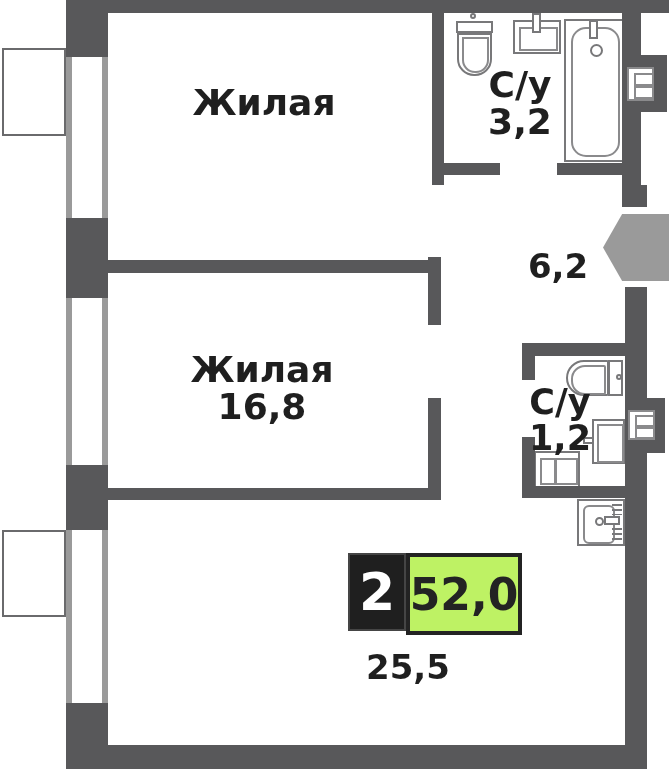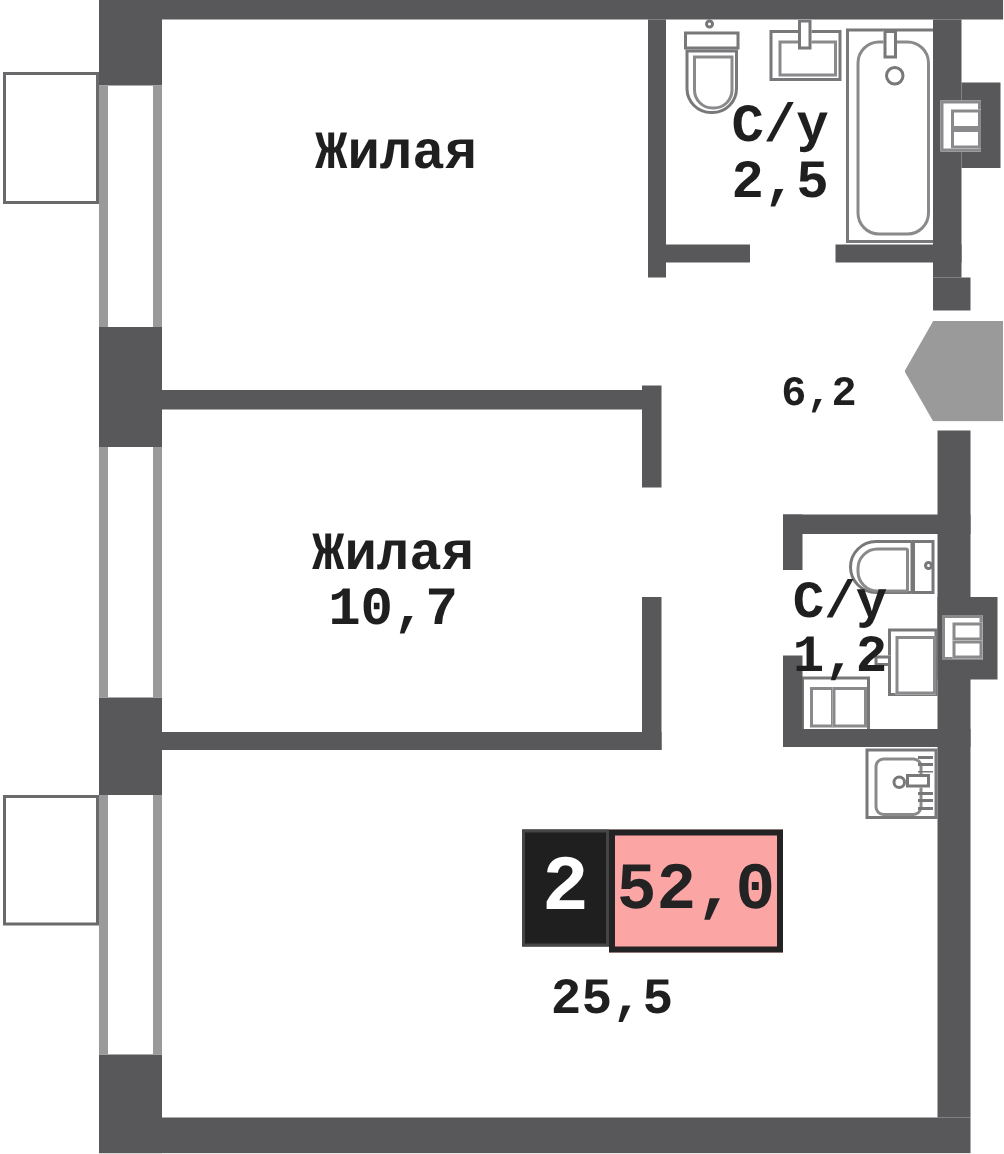--- a/index.html
+++ b/index.html
@@ -1,35 +1,35 @@
 <!DOCTYPE html>
 <html><head>
 <meta charset="utf-8">
 <style>
   html,body{margin:0;padding:0;background:#fff;}
   #plan{position:relative;width:669px;height:769px;background:#ffffff;overflow:hidden;
         font-family:"DejaVu Sans","Liberation Sans",sans-serif;}
-  .abs{position:absolute;box-sizing:border-box;font-family:Liberation Mono, monospace;}
+  .abs{position:absolute;box-sizing:border-box;}
   .wall{background:#58585a;z-index:3;}
   .glass{background:#9a9a9a;z-index:3;}
   .balcony{border:2px solid #6a6a6c;background:#fff;z-index:1;}
   .fx{border:2px solid #78787a;background:#fff;z-index:2;}
   .fx-in{border:2px solid #8a8a8c;background:#fff;}
   .shaft{background:#fff;border:2px solid #8a8a8c;z-index:4;}
   .shaft .cell{position:absolute;border:2px solid #8a8a8c;background:#fff;}
   .label{z-index:5;color:#1f1f1f;font-weight:700;text-align:center;line-height:1.04;}
   .label .nm{display:block;}
   .label .ar{display:block;}
   .arrow{background:#9a9a9a;z-index:4;
          clip-path:polygon(0 50%,29% 0,100% 0,100% 100%,29% 100%);}
   .badge{z-index:6;display:flex;}
   .badge .num{width:54px;height:74px;background:#1f1f1f;border:2px solid #454545;
               color:#fff;font-weight:700;font-size:52px;display:flex;align-items:center;
               justify-content:center;}
-  .badge .tot{width:108px;height:74px;background:#fca5a5;border:4px solid #232323;
+  .badge .tot{width:108px;height:74px;background:#bef264;border:4px solid #232323;
               color:#232323;font-weight:700;font-size:44px;display:flex;align-items:center;
               justify-content:center;}
   .comb{background:repeating-linear-gradient(to bottom,#78787a 0 2px,transparent 2px 5px);z-index:2;}
   .dot{border:2px solid #78787a;border-radius:50%;background:#fff;z-index:2;}
 </style>
 </head>
 <body>
 
 <div id="plan">
 
@@ -113,27 +113,27 @@
   <div class="abs dot" style="left:595px;top:517px;width:9px;height:9px;"></div>
   <div class="abs fx" style="left:604px;top:516px;width:16px;height:9px;z-index:2;"></div>
   <div class="abs comb" style="left:612px;top:504px;width:10px;height:11px;"></div>
   <div class="abs comb" style="left:612px;top:528px;width:10px;height:13px;"></div>
 
   <div class="abs label" style="left:114px;top:84px;width:300px;font-size:36px;">
     <span class="nm">Жилая</span>
   </div>
   <div class="abs label" style="left:112px;top:351px;width:300px;font-size:36px;">
     <span class="nm">Жилая</span>
-    <span class="ar">10,7</span>
+    <span class="ar">16,8</span>
   </div>
   <div class="abs label" style="left:445px;top:66px;width:150px;font-size:36px;">
     <span class="nm">С/у</span>
-    <span class="ar">2,5</span>
+    <span class="ar">3,2</span>
   </div>
-  <div class="abs label" style="left:481px;top:249px;width:130px;font-size:28px;">
+  <div class="abs label" style="left:493px;top:249px;width:130px;font-size:34px;">
     <span class="ar">6,2</span>
   </div>
   <div class="abs label" style="left:495px;top:384px;width:130px;font-size:35px;">
     <span class="nm">С/у</span>
     <span class="ar">1,2</span>
   </div>
   <div class="abs label" style="left:238px;top:650px;width:340px;font-size:34px;">
     <span class="ar">25,5</span>
   </div>
 

